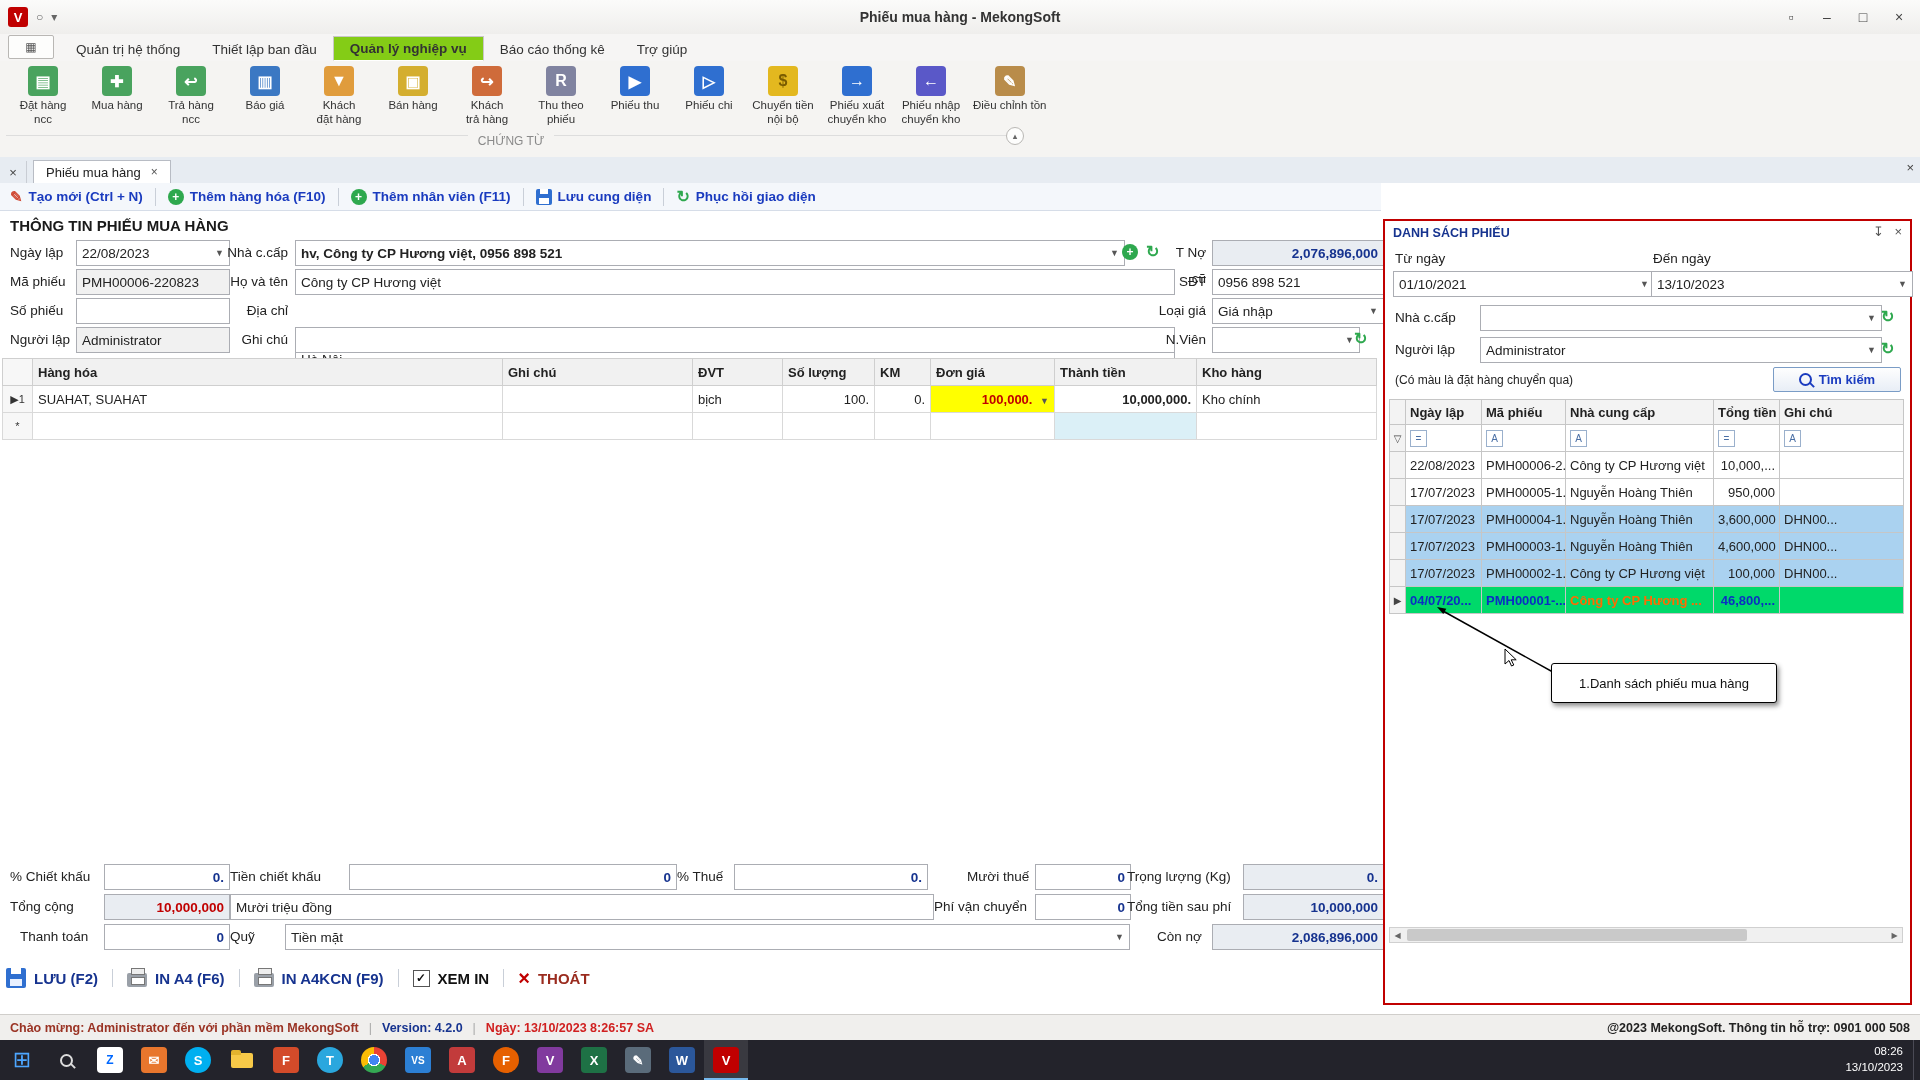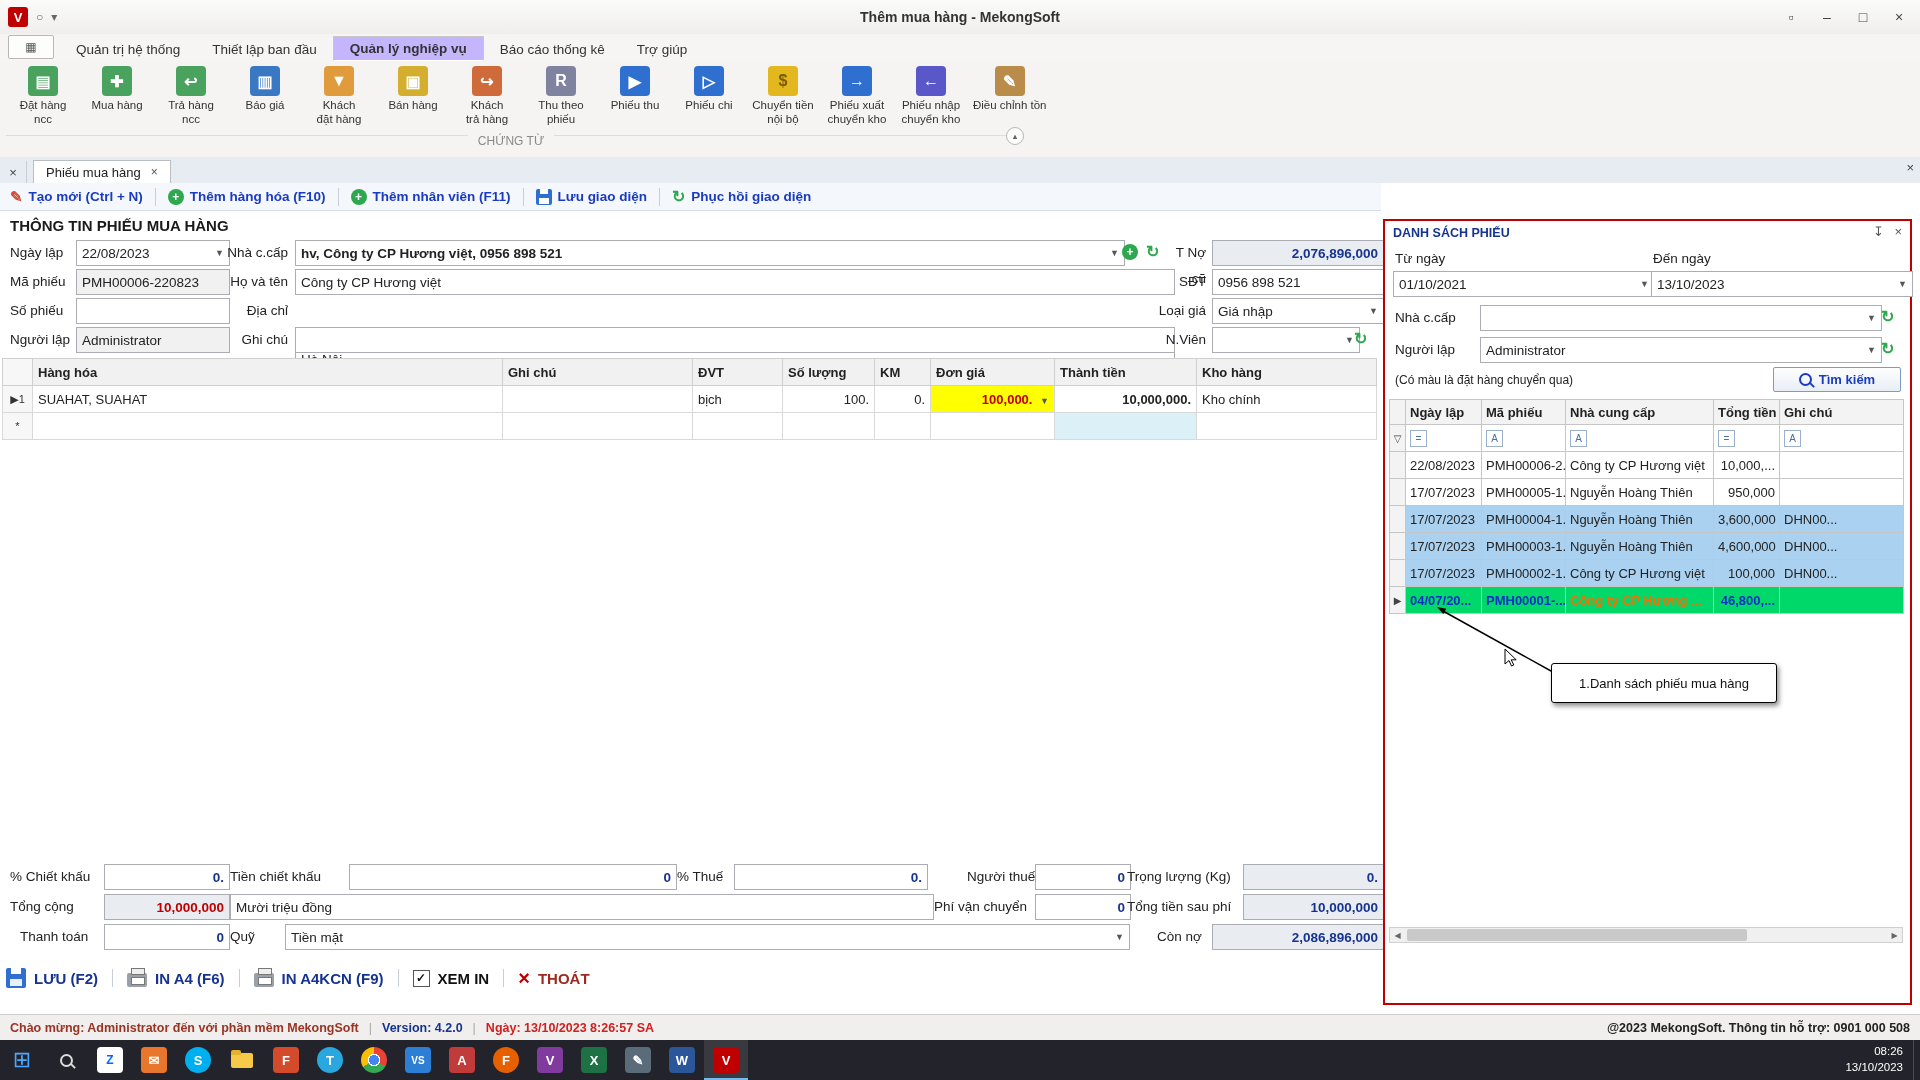--- a/index.html
+++ b/index.html
@@ -11,21 +11,21 @@
   .app-logo{width:20px;height:20px;background:#c00000;color:#fff;font-weight:bold;border-radius:3px;display:flex;align-items:center;justify-content:center;margin-left:8px;font-size:13px;}
   .qa-btn{margin-left:8px;color:#666;font-size:12px;cursor:default;}
   #tb-title{position:absolute;left:0;right:0;text-align:center;font-weight:bold;font-size:14px;color:#333;}
   #win-controls{position:absolute;right:4px;top:0;height:34px;display:flex;align-items:center;gap:2px;}
   .win-btn{width:34px;height:26px;display:flex;align-items:center;justify-content:center;color:#444;font-size:14px;}
 
   
   #menubar{position:absolute;left:0;top:34px;width:1920px;height:27px;background:#f6f5f4;border-bottom:1px solid #d5d3d1;display:flex;align-items:flex-end;}
   #app-menu-btn{width:44px;height:22px;margin:0 6px 2px 8px;border:1px solid #b9b7b4;background:#fdfdfc;border-radius:2px;display:flex;align-items:center;justify-content:center;color:#555;font-size:12px;}
   .mtab{padding:4px 16px;font-size:13.5px;color:#333;}
-  .mtab.active{background:#c4b5fd;border:1px solid #c9c7c5;border-bottom:1px solid #fff;font-weight:bold;}
+  .mtab.active{background:#84cc16;border:1px solid #c9c7c5;border-bottom:1px solid #fff;font-weight:bold;}
 
   
   #ribbon{position:absolute;left:0;top:61px;width:1920px;height:96px;background:#f5f4f2;border-bottom:1px solid #d5d3d1;}
   #rib-items{position:absolute;left:6px;top:3px;display:flex;align-items:flex-start;}
   .ritem{min-width:64px;padding:2px 5px;display:flex;flex-direction:column;align-items:center;gap:3px;}
   .ri-ic{width:30px;height:30px;border-radius:4px;color:#fff;display:flex;align-items:center;justify-content:center;font-size:16px;font-weight:bold;}
   .rlab{font-size:11.5px;line-height:1.2;text-align:center;color:#333;white-space:pre-line;}
   #rib-items .ritem:nth-child(1) .ri-ic{background:#49a35e}
   #rib-items .ritem:nth-child(2) .ri-ic{background:#49a35e}
   #rib-items .ritem:nth-child(3) .ri-ic{background:#49a35e}
@@ -168,21 +168,21 @@
   #tb-clock{margin-left:auto;text-align:right;color:#fff;font-size:11.5px;line-height:1.35;padding-right:10px;}
   #tb-desk{width:6px;height:40px;border-left:1px solid #4a4a55;}
 </style>
 </head>
 <body>
 
 <div id="titlebar">
   <div class="app-logo">V</div>
   <span class="qa-btn">○</span>
   <span class="qa-btn">▾</span>
-  <div id="tb-title">Thêm mua hàng - MekongSoft</div>
+  <div id="tb-title">Phiếu mua hàng - MekongSoft</div>
   <div id="win-controls">
     <span class="win-btn">▫</span>
     <span class="win-btn">–</span>
     <span class="win-btn">□</span>
     <span class="win-btn">×</span>
   </div>
 </div>
 
 <div id="menubar">
   <div id="app-menu-btn">▦</div>
@@ -288,21 +288,21 @@
         <span>Thêm hàng hóa (F10)</span>
       </div>
     <div class="vsep"></div>
     <div class="act">
         <span class="pluscirc">+</span>
         <span>Thêm nhân viên (F11)</span>
       </div>
     <div class="vsep"></div>
     <div class="act">
         <span class="ic-disk"></span>
-        <span>Lưu giao diện</span>
+        <span>Lưu cung diện</span>
       </div>
     <div class="vsep"></div>
     <div class="act">
         <span class="refresh-g">↻</span>
         <span>Phục hồi giao diện</span>
       </div>
   </div>
 
   <div id="form-title">THÔNG TIN PHIẾU MUA HÀNG</div>
 
@@ -431,21 +431,21 @@
         <span class="val navy">0.</span>
       </div>
     <span class="lbl" style="left:230px;">Tiền chiết khấu</span>
     <div class="inp right" style="left:349px;width:316px;">
         <span class="val navy">0</span>
       </div>
     <span class="lbl" style="left:677px;">% Thuế</span>
     <div class="inp right" style="left:734px;width:182px;">
         <span class="val navy">0.</span>
       </div>
-    <span class="lbl" style="left:967px;">Người thuế</span>
+    <span class="lbl" style="left:967px;">Mười thuế</span>
     <div class="inp right" style="left:1035px;width:84px;">
         <span class="val navy">0</span>
       </div>
     <span class="lbl" style="left:1127px;">Trọng lượng (Kg)</span>
     <div class="inp tint right" style="left:1243px;width:129px;">
         <span class="val navy">0.</span>
       </div>
   </div>
 
   <div class="trow" style="top:711px;text-decoration:underline;">

